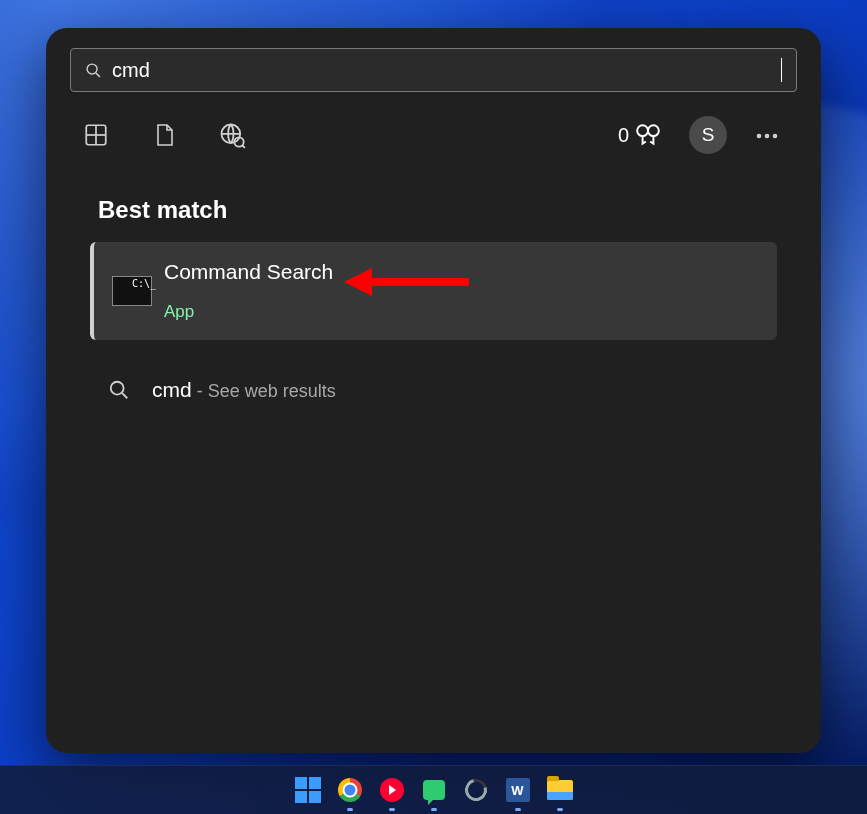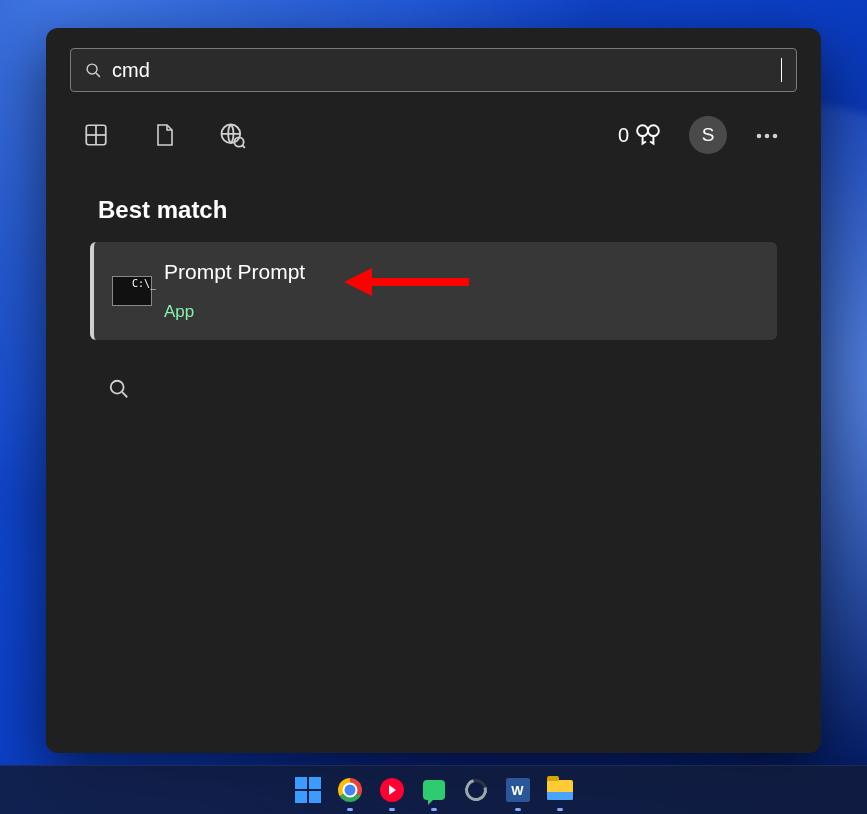--- a/index.html
+++ b/index.html
@@ -22,21 +22,21 @@
   .bg3 { width: 600px; height: 600px; background: radial-gradient(circle at 50% 50%, rgba(10,30,120,0.9), transparent 70%); bottom: -200px; left: 200px; }
 
   
   .search-panel {
     position: absolute;
     top: 28px;
     left: 46px;
     width: 775px;
     height: 725px;
     background: #202020;
-    border-radius: 12px;
+    border-radius: 21px;
     box-shadow: 0 20px 60px rgba(0,0,0,0.6);
     padding: 20px 24px 0 24px;
     color: #fff;
   }
   .search-box {
     display: flex;
     align-items: center;
     height: 44px;
     border: 1px solid #7a7a7a;
     border-radius: 4px;
@@ -248,35 +248,38 @@
           <circle cx="20" cy="4" r="2.3"></circle>
         </svg>
     </div>
   </div>
 
   <div class="section-title">Best match</div>
 
   <div class="best-match-card">
     <div class="cmd-icon">C:\_</div>
     <div class="match-text">
-      <div class="match-name">Prompt Prompt</div>
+      <div class="match-name">Command Search</div>
       <div class="match-kind">App</div>
     </div>
     <svg class="arrow" style="left:250px; top:22px;" width="130" height="36" viewBox="0 0 130 36">
       <line x1="125" y1="18" x2="22" y2="18" stroke="#ff0000" stroke-width="8"></line>
       <polygon points="0,18 28,4 28,32" fill="#ff0000"></polygon>
     </svg>
   </div>
 
 
   <div class="web-result">
     <svg width="22" height="22" viewBox="0 0 24 24" fill="none" stroke="#cfcfcf" stroke-width="2">
         <circle cx="10" cy="10" r="7"></circle>
         <line x1="21" y1="21" x2="15.5" y2="15.5"></line>
       </svg>
+    <div>
+      <span class="term">cmd</span><span class="tail"> - </span><span class="tail">See web results</span>
+    </div>
   </div>
 
 </div>
 
 <div class="taskbar">
   <div class="tb-icon">
     <div class="start-logo">
         <div></div>
         <div></div>
         <div></div>

